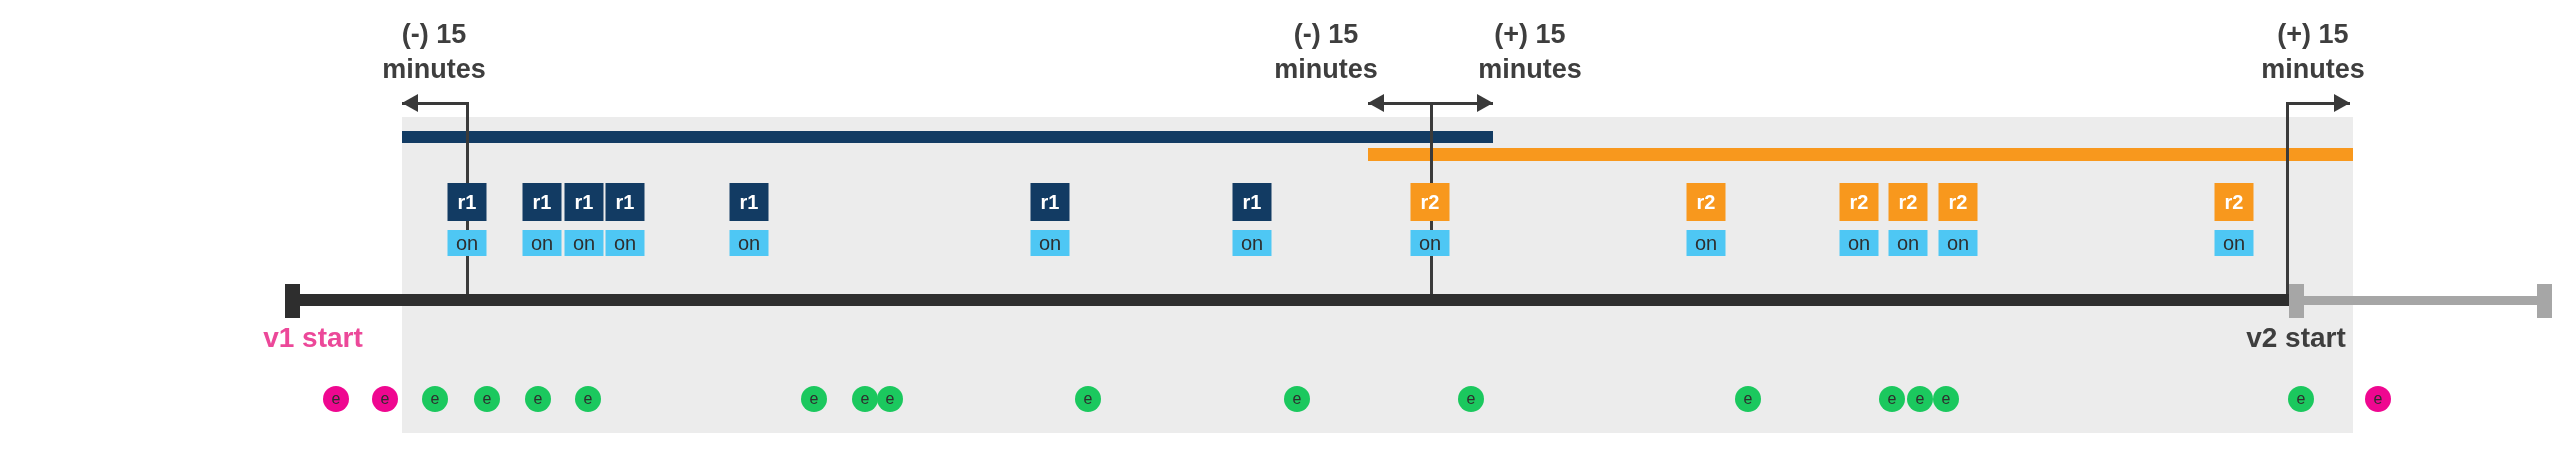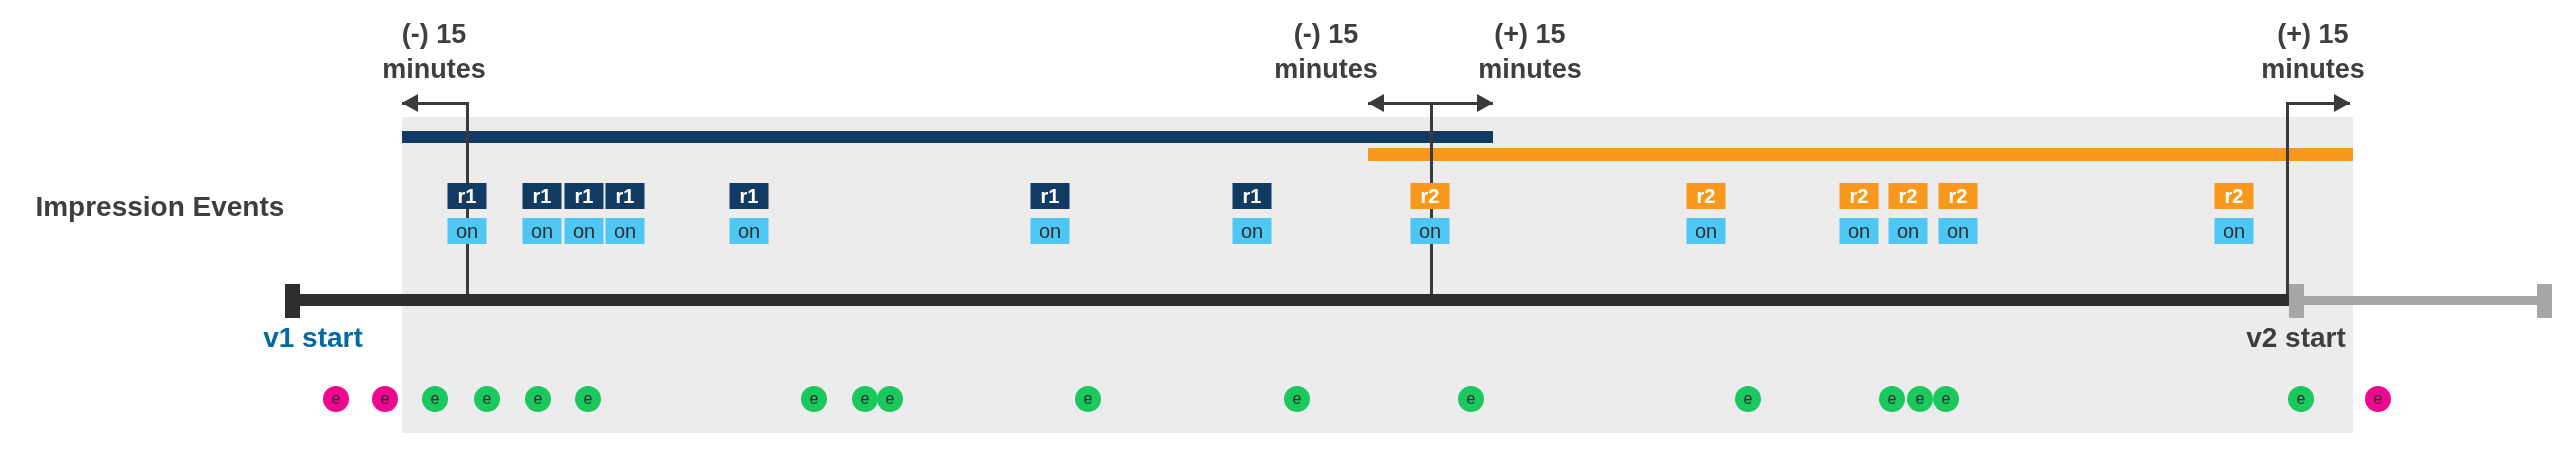--- a/index.html
+++ b/index.html
@@ -12,21 +12,21 @@
   .cbar{position:absolute;}
   .vline{position:absolute;width:2.8px;}
   .hline{position:absolute;height:2.8px;}
   .ahead{position:absolute;width:0;height:0;border-style:solid;border-color:transparent;}
   .top-label{
     position:absolute;top:17px;transform:translateX(-50%);
     text-align:center;font-size:27px;line-height:35px;font-weight:600;white-space:nowrap;
   }
   .badge-col{position:absolute;transform:translateX(-50%);display:flex;flex-direction:column;align-items:center;}
   .badge{
-    width:39px;height:26px;display:flex;align-items:center;justify-content:center;
+    width:39px;height:38px;display:flex;align-items:center;justify-content:center;
     font-size:20px;font-weight:600;line-height:1;
   }
   .badge.on-badge{margin-top:9.4px;height:25.4px;font-weight:500;}
   .dot{
     position:absolute;width:26px;height:26px;border-radius:50%;
     transform:translate(-50%,-50%);display:flex;align-items:center;justify-content:center;
     font-size:16px;font-weight:500;
   }
   .tick{position:absolute;}
   .section-label{
@@ -142,20 +142,19 @@
       <div class="dot" style="left: 1297px; top: 399px; background: rgb(27, 200, 94); color: rgb(46, 46, 46);">e</div>
       <div class="dot" style="left: 1471px; top: 399px; background: rgb(27, 200, 94); color: rgb(46, 46, 46);">e</div>
       <div class="dot" style="left: 1748px; top: 399px; background: rgb(27, 200, 94); color: rgb(46, 46, 46);">e</div>
       <div class="dot" style="left: 1892px; top: 399px; background: rgb(27, 200, 94); color: rgb(46, 46, 46);">e</div>
       <div class="dot" style="left: 1920px; top: 399px; background: rgb(27, 200, 94); color: rgb(46, 46, 46);">e</div>
       <div class="dot" style="left: 1946px; top: 399px; background: rgb(27, 200, 94); color: rgb(46, 46, 46);">e</div>
       <div class="dot" style="left: 2301px; top: 399px; background: rgb(27, 200, 94); color: rgb(46, 46, 46);">e</div>
       <div class="dot" style="left: 2378px; top: 399px; background: rgb(239, 7, 144); color: rgb(46, 46, 46);">e</div>
     </div>
 
-  <div class="section-label" id="impression-label" style="top: 191px; color: rgb(62, 62, 62);">Impression Events</div>
 
 
-  <div class="tl-label" id="v1-label" style="left: 313px; top: 322px; color: #0369a1;">v1 start</div>
+  <div class="tl-label" id="v1-label" style="left: 313px; top: 322px; color: #ec4899;">v1 start</div>
 
   <div class="tl-label" id="v2-label" style="left: 2296px; top: 322px; color: rgb(62, 62, 62);">v2 start</div>
 </div>
 
 
 </body></html>

